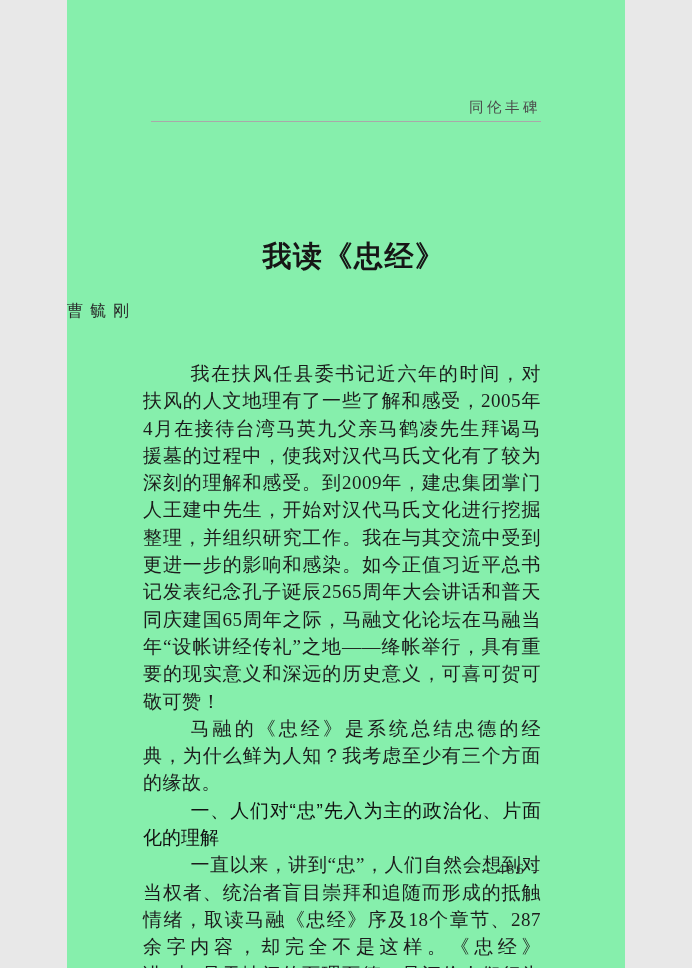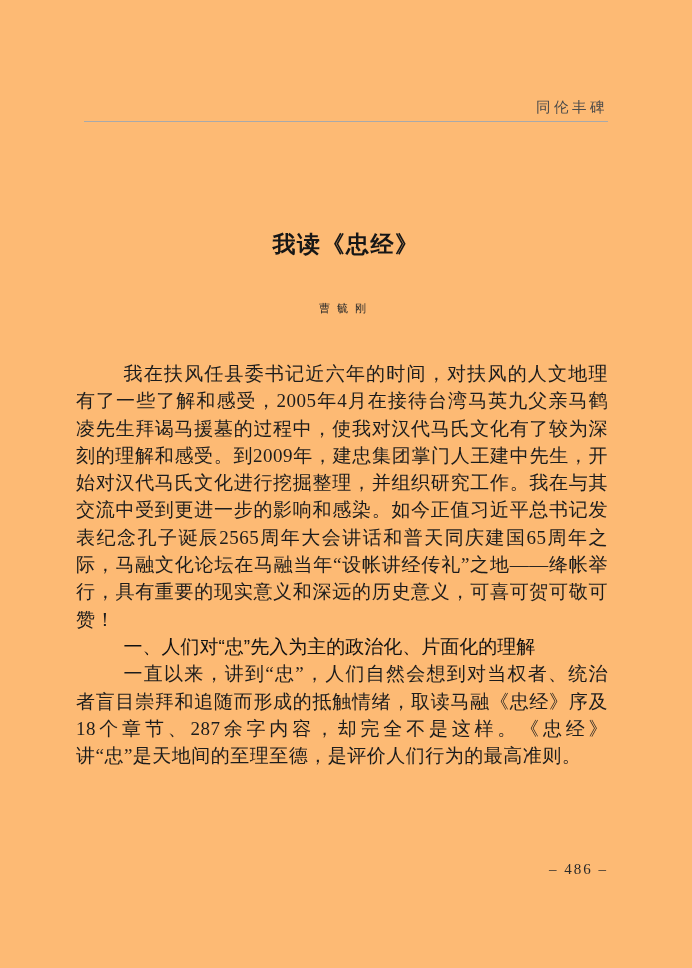--- a/index.html
+++ b/index.html
@@ -2,24 +2,24 @@
 <html><head>
 <meta charset="utf-8">
 <style>
   html, body {
     margin: 0;
     padding: 0;
     background: #e8e8e8;
   }
   .page {
     position: relative;
-    width: 692px;
+    width: 558px;
     height: 968px;
     margin: 0 auto;
-    background: #fdba74;
+    background: #86efac;
     font-family: "Liberation Serif", "DejaVu Serif", serif;
     color: #1f1f1f;
     overflow: hidden;
   }
   .running-header {
     position: absolute;
     top: 98px;
     left: 84px;
     right: 84px;
     text-align: right;
@@ -37,32 +37,31 @@
     border-top: 1.5px solid #a9a9a9;
   }
   .article-title {
     position: absolute;
     top: 229px;
     left: 0;
     width: 100%;
     text-align: center;
     font-family: "Liberation Sans", "DejaVu Sans", sans-serif;
     font-weight: 700;
-    font-size: 23px;
+    font-size: 29px;
     letter-spacing: 1.5px;
     color: #161616;
-    margin: 0;
+    margin: 8px;
   }
   .article-author {
     position: absolute;
     top: 301px;
     left: 0;
     width: 100%;
-    text-align: center;
-    font-size: 11px;
+    font-size: 16px;
     letter-spacing: 7px;
     color: #2a2a2a;
     margin: 0;
   }
   .article-body {
     position: absolute;
     top: 360px;
     left: 76px;
     right: 84px;
     font-size: 19px;
@@ -100,19 +99,20 @@
   <div class="running-header">同伦丰碑</div>
 
   <div class="header-rule"></div>
 
   <h1 class="article-title">我读《忠经》</h1>
 
   <div class="article-author">曹毓刚</div>
 
   <div class="article-body">
     <p>我在扶风任县委书记近六年的时间，对扶风的人文地理有了一些了解和感受，2005年4月在接待台湾马英九父亲马鹤凌先生拜谒马援墓的过程中，使我对汉代马氏文化有了较为深刻的理解和感受。到2009年，建忠集团掌门人王建中先生，开始对汉代马氏文化进行挖掘整理，并组织研究工作。我在与其交流中受到更进一步的影响和感染。如今正值习近平总书记发表纪念孔子诞辰2565周年大会讲话和普天同庆建国65周年之际，马融文化论坛在马融当年“设帐讲经传礼”之地——绛帐举行，具有重要的现实意义和深远的历史意义，可喜可贺可敬可赞！</p>
+    <p>马融的《忠经》是系统总结忠德的经典，为什么鲜为人知？我考虑至少有三个方面的缘故。</p>
     <p class="section-heading">一、人们对“忠”先入为主的政治化、片面化的理解</p>
     <p>一直以来，讲到“忠”，人们自然会想到对当权者、统治者盲目崇拜和追随而形成的抵触情绪，取读马融《忠经》序及18个章节、287余字内容，却完全不是这样。《忠经》讲“忠”是天地间的至理至德，是评价人们行为的最高准则。</p>
   </div>
 
   <div class="page-footer">– 486 –</div>
 
 </div>
 
 </body></html>

